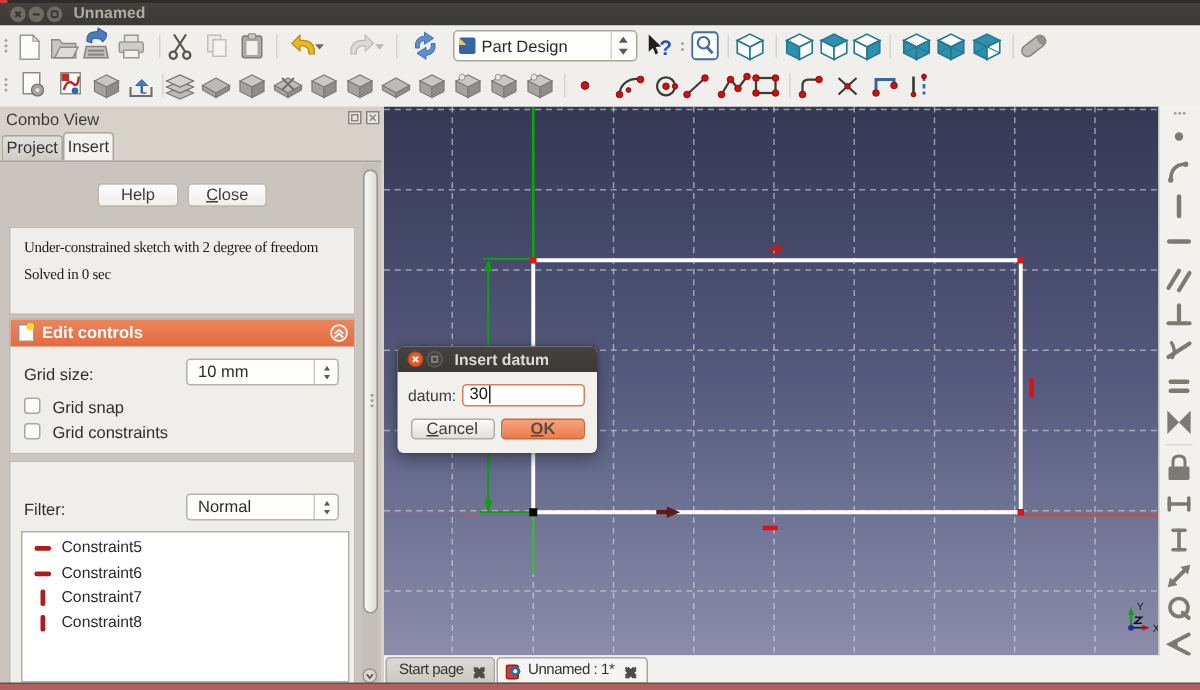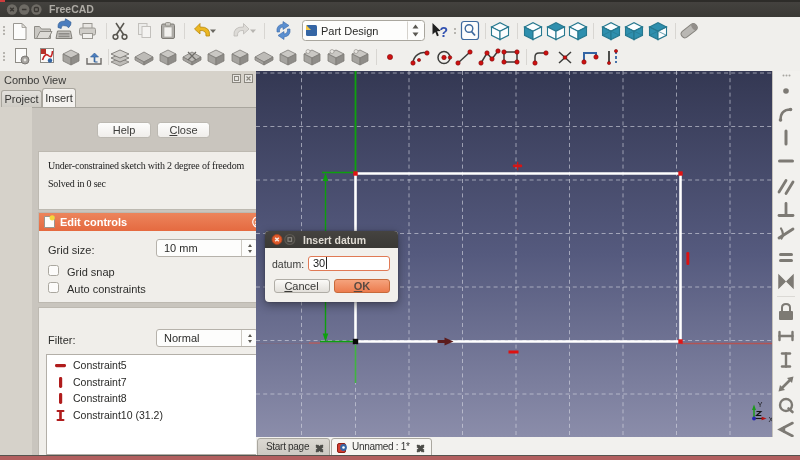--- a/index.html
+++ b/index.html
@@ -16,21 +16,21 @@
 
 #tb1 { left:0; top:17px; width:800px; height:27px; background:#f0efec; }
 #tb2 { left:0; top:44px; width:800px; height:27px; background:#f0efec; }
 
 
 #panel { left:0; top:71px; width:256px; height:385px; background:#d6d2ca; }
 #panel .title { position:absolute; left:4px; top:3px; font-size:11px; color:#3a3a38; }
 .ptab { position:absolute; font-size:11px; color:#343432; text-align:center; }
 #tab-project { left:1px; top:19px; width:41px; height:17px; background:linear-gradient(#e3e1dd,#cfccc5); border:1px solid #a9a69e; border-bottom:none; border-radius:3px 3px 0 0; line-height:16px; }
 #tab-tasks { left:42px; top:17px; width:34px; height:19px; background:#f4f2ef; border:1px solid #a9a69e; border-bottom:none; border-radius:3px 3px 0 0; line-height:18px; }
-#scrollarea { position:absolute; left:0px; top:36px; width:254px; height:348px; background:#c9c5be; border-top:1px solid #a9a69e;margin-left:32px; }
+#scrollarea { position:absolute; left:0px; top:36px; width:254px; height:348px; background:#c9c5be; border-top:1px solid #a9a69e; }
 
 .btn { position:absolute; background:linear-gradient(#fdfdfc,#f0eeeb); border:1px solid #bcb9b2; border-radius:3.5px; font-size:11px; color:#3c3c3a; text-align:center; }
 #btn-help { left:65px; top:14px; width:54px; height:16px; line-height:15px; }
 #btn-close { left:125px; top:14px; width:53px; height:16px; line-height:15px; }
 
 .section { position:absolute; left:6px; width:231px; background:#f0eeea; border:1px solid #bdb9b1; }
 .sechead { position:relative; height:18px; background:linear-gradient(#ec855c,#e56a40); color:#fff; font-size:11px; font-weight:bold; line-height:18px; padding-left:21px; }
 .sechead .chev { position:absolute; right:4px; top:3px; width:12px; height:12px; }
 .noteicon { position:absolute; left:5px; top:2px; width:11px; height:13px; }
 
@@ -86,21 +86,21 @@
 <div class="abs" id="titlebar">
   <div style="position:absolute;left:0;top:0;width:800px;height:1.5px;background:#2d2c29"></div>
   <svg width="52" height="17" style="position:absolute;left:0;top:0">
     <circle cx="12" cy="9.5" r="5.2" fill="#6e6b65"></circle>
     <path d="M10.2,7.7 L13.8,11.3 M13.8,7.7 L10.2,11.3" stroke="#3a3733" stroke-width="1.5"></path>
     <circle cx="24.2" cy="9.5" r="5.2" fill="#6e6b65"></circle>
     <path d="M21.9,9.5 L26.5,9.5" stroke="#3a3733" stroke-width="1.5"></path>
     <circle cx="36.4" cy="9.5" r="5.2" fill="#6e6b65"></circle>
     <rect x="34.4" y="7.5" width="4" height="4" rx="1" fill="none" stroke="#3a3733" stroke-width="1.3"></rect>
   </svg>
-  <div class="appname">FreeCAD</div>
+  <div class="appname">Unnamed</div>
 </div>
 <div class="abs" id="redsliver"></div>
 
 <div class="abs" id="tb1"><svg width="800" height="27" id="tb1svg">
   <g fill="#a5a29c">
     <circle cx="4" cy="10" r="1"></circle>
         <circle cx="4" cy="13.5" r="1"></circle>
         <circle cx="4" cy="17" r="1"></circle>
   </g>
 
@@ -319,41 +319,39 @@
             <circle cx="8.2" cy="2.8" r="2.6" fill="#f6d63c"></circle>
           </svg>Edit controls<svg class="chev" viewBox="0 0 12 12">
             <circle cx="6" cy="6" r="5.3" fill="#e8855c" stroke="#fff" stroke-width="1.1"></circle>
             <path d="M3.2,6.4 L6,3.9 L8.8,6.4 M3.2,9 L6,6.5 L8.8,9" fill="none" stroke="#fff" stroke-width="1.2"></path>
           </svg></div>
       <div style="position:absolute;left:9px;top:31px;font-size:11px;color:#2e2e2c">Grid size:</div>
       <div class="combo" style="left:117px;top:26px;width:102px;height:18px;line-height:16px;padding-left:7px">10 mm<span class="sp"></span></div>
       <div class="cb" style="left:9px;top:52px"></div>
       <div class="cblabel" style="left:28px;top:53px">Grid snap</div>
       <div class="cb" style="left:9px;top:69px"></div>
-      <div class="cblabel" style="left:28px;top:70px">Auto constraints</div>
+      <div class="cblabel" style="left:28px;top:70px">Grid constraints</div>
     </div>
 
     <div class="section" id="sec-constraints">
       <div style="position:absolute;left:9px;top:26px;font-size:11px;color:#2e2e2c">Filter:</div>
       <div class="combo" style="left:117px;top:21px;width:102px;height:18px;line-height:16px;padding-left:7px">Normal<span class="sp"></span></div>
       <div id="constraint-list">
         <div class="citem"><svg class="cicon" viewBox="0 0 13 13">
               <rect x="1" y="5" width="11" height="3.2" rx="1.4" fill="#b01c1c"></rect>
             </svg>Constraint5</div>
         <div class="citem"><svg class="cicon" viewBox="0 0 13 13">
+              <rect x="1" y="5" width="11" height="3.2" rx="1.4" fill="#b01c1c"></rect>
+            </svg>Constraint6</div>
+        <div class="citem"><svg class="cicon" viewBox="0 0 13 13">
               <rect x="5" y="1" width="3.2" height="11" rx="1.4" fill="#b01c1c"></rect>
             </svg>Constraint7</div>
         <div class="citem"><svg class="cicon" viewBox="0 0 13 13">
               <rect x="5" y="1" width="3.2" height="11" rx="1.4" fill="#b01c1c"></rect>
             </svg>Constraint8</div>
-        <div class="citem"><svg class="cicon" viewBox="0 0 13 13">
-              <rect x="5.2" y="2" width="2.6" height="9" fill="#b01c1c"></rect>
-              <rect x="2.5" y="1" width="8" height="2" rx="1" fill="#b01c1c"></rect>
-              <rect x="2.5" y="10" width="8" height="2" rx="1" fill="#b01c1c"></rect>
-            </svg>Constraint10 (31.2)</div>
       </div>
     </div>
 
     <div id="sbar">
         <div id="sslider">
           <svg width="10" height="10" style="position:absolute;left:0;top:148px">
             <circle cx="5" cy="1.5" r="1" fill="#a19d95"></circle>
             <circle cx="5" cy="5" r="1" fill="#a19d95"></circle>
             <circle cx="5" cy="8.5" r="1" fill="#a19d95"></circle>
           </svg>

